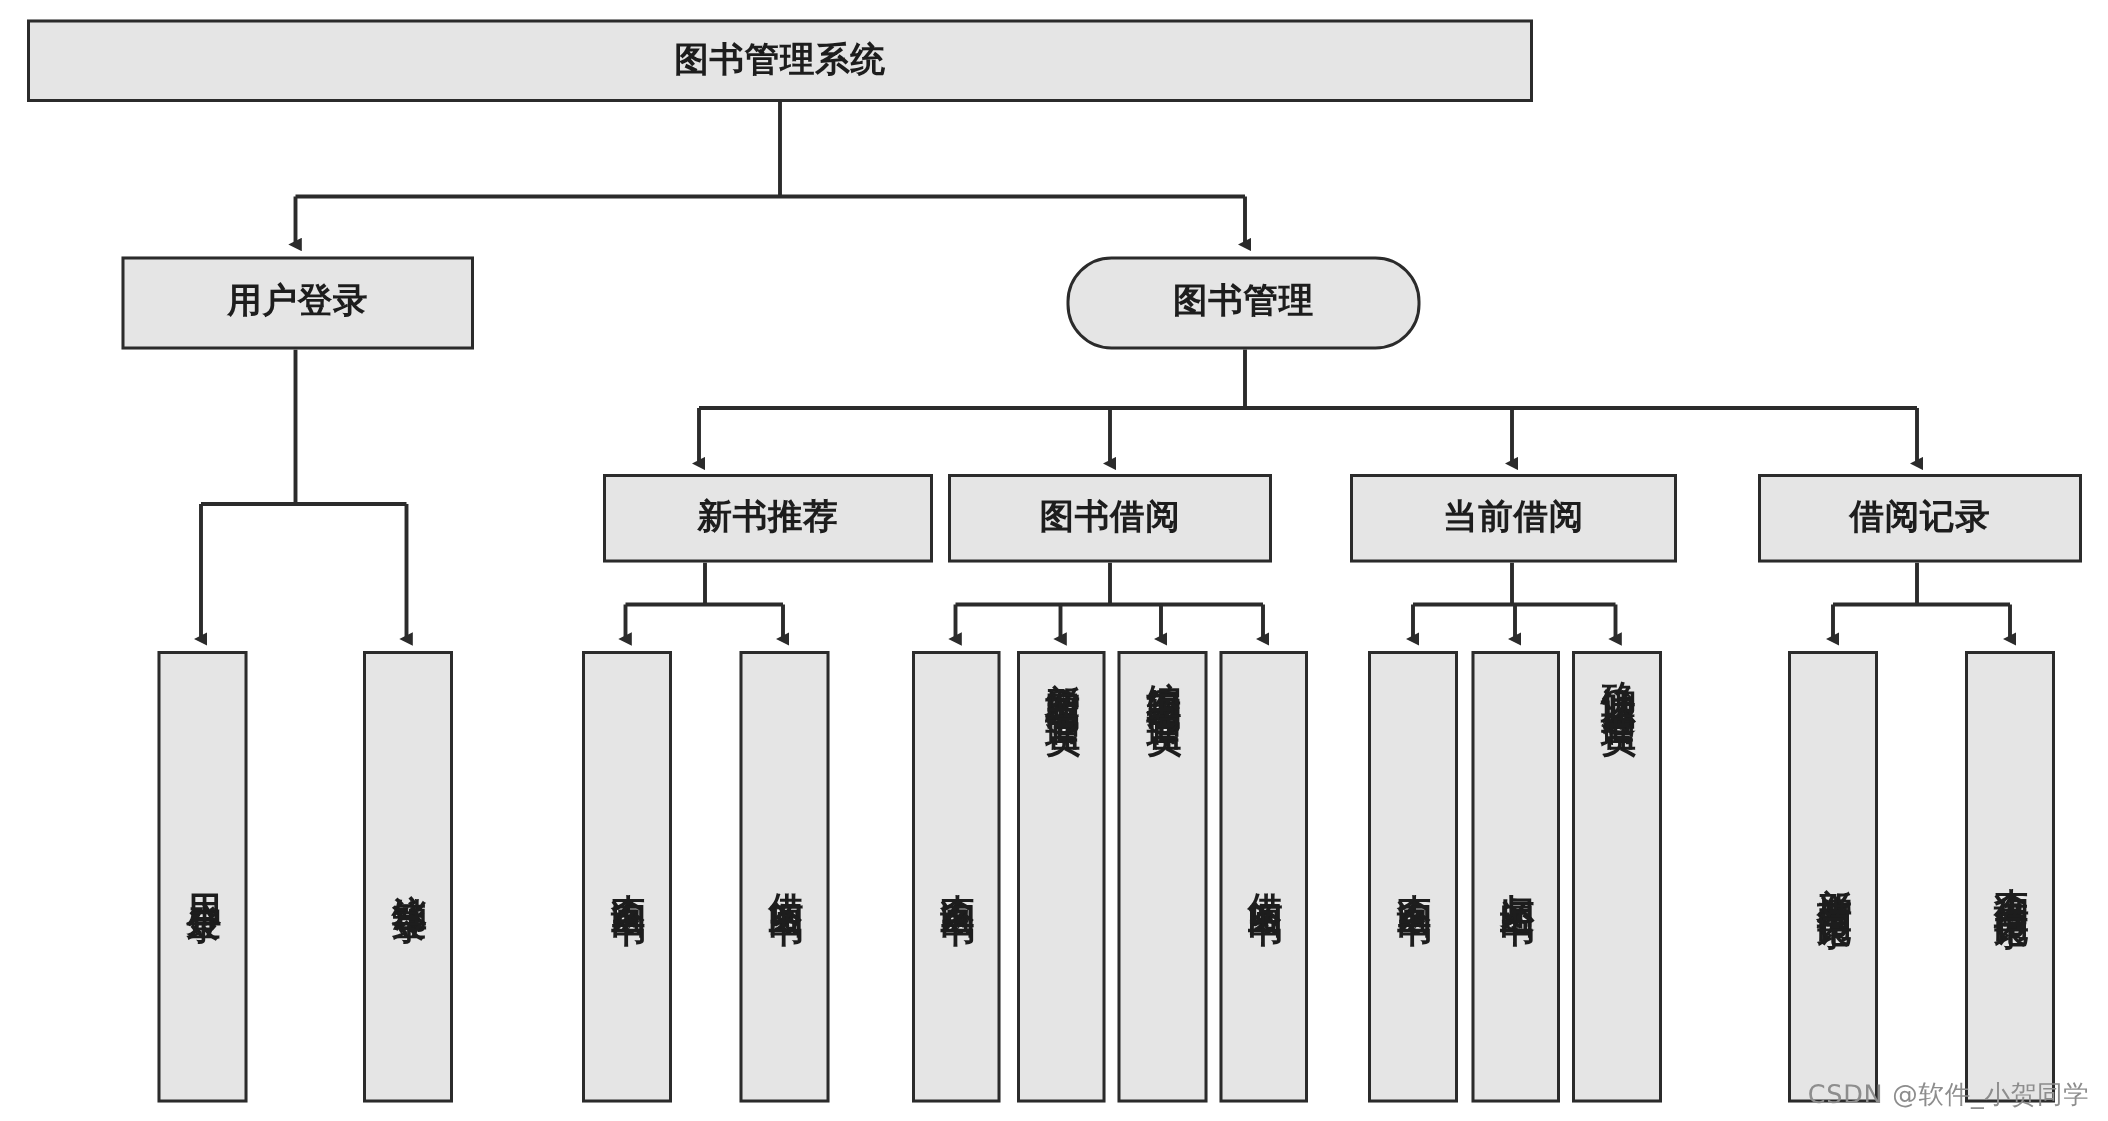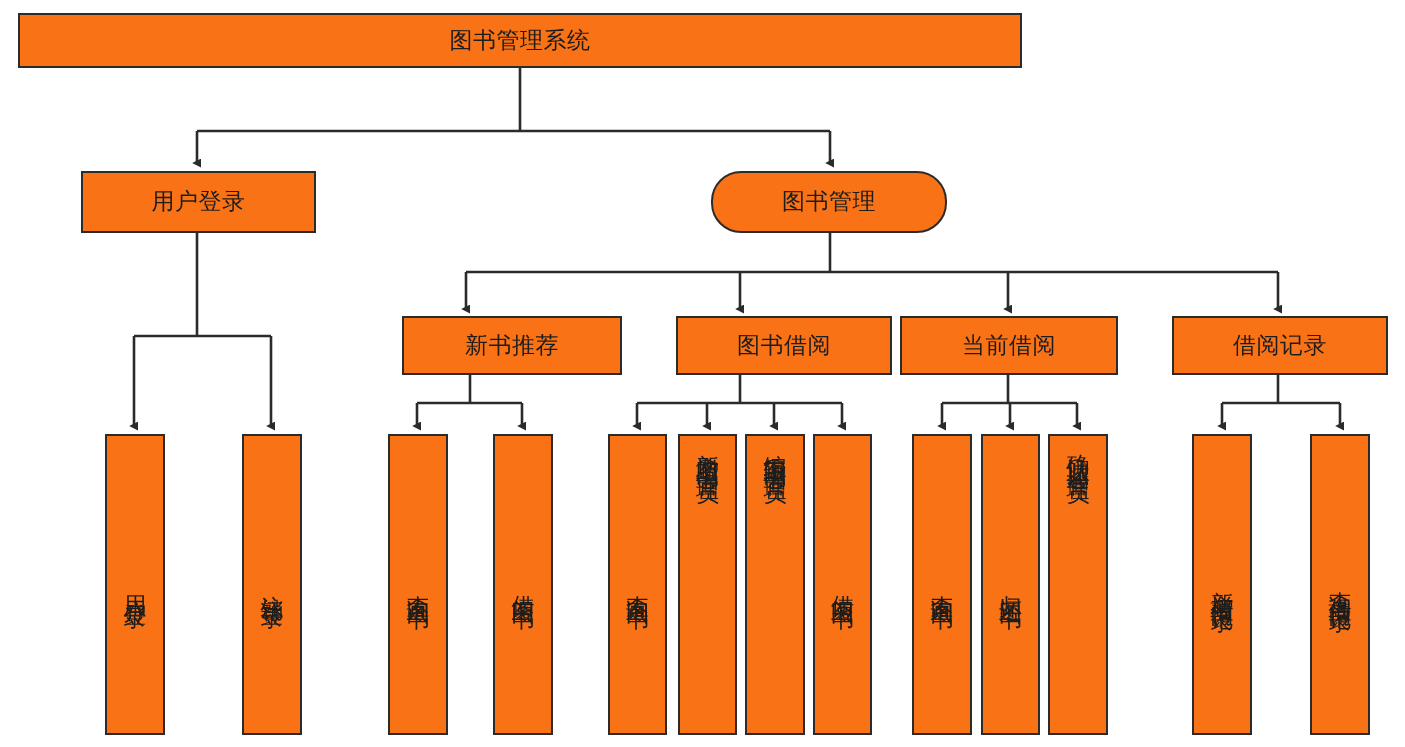--- a/index.html
+++ b/index.html
@@ -22,26 +22,27 @@
   svg#connector-layer {
     position: absolute;
     left: 0;
     top: 0;
     width: 1405px;
     height: 747px;
   }
   .node-box {
     position: absolute;
     box-sizing: border-box;
-    background: #f97316;
+    background: #e5e5e5;
     border: 2px solid #2b2b2b;
     display: flex;
     align-items: center;
     justify-content: center;
     overflow: hidden;
+    font-weight: bold;
   }
   .node-label {
     color: #1d1d1d;
     font-size: 23px;
     line-height: 1.18;
     letter-spacing: 0.5px;
     white-space: nowrap;
     text-align: center;
     user-select: none;
   }
@@ -137,21 +138,21 @@
   </div>
 
   <div class="node-box" style="left:711px; top:171px; width:236px; height:62px;border-radius:30px;">
     <span class="node-label">图书管理</span>
   </div>
 
   <div class="node-box" style="left:360px; top:316px; width:220px; height:59px;margin-left:42px;">
     <span class="node-label">新书推荐</span>
   </div>
 
-  <div class="node-box" style="left:632px; top:316px; width:216px; height:59px;margin-left:44px;">
+  <div class="node-box" style="left:632px; top:316px; width:216px; height:59px;">
     <span class="node-label">图书借阅</span>
   </div>
 
   <div class="node-box" style="left:900px; top:316px; width:218px; height:59px;">
     <span class="node-label">当前借阅</span>
   </div>
 
   <div class="node-box" style="left:1172px; top:316px; width:216px; height:59px;">
     <span class="node-label">借阅记录</span>
   </div>
@@ -201,14 +202,15 @@
   </div>
 
   <div class="node-box leaf vcenter" style="left:1192px; top:434px; width:60px; height:301px;">
     <span class="node-label">新增借阅记录</span>
   </div>
 
   <div class="node-box leaf vcenter" style="left:1310px; top:434px; width:60px; height:301px;">
     <span class="node-label">查询借阅记录</span>
   </div>
 
+  <div class="watermark">CSDN @软件_小贺同学</div>
 
 </div>
 
 </body></html>

